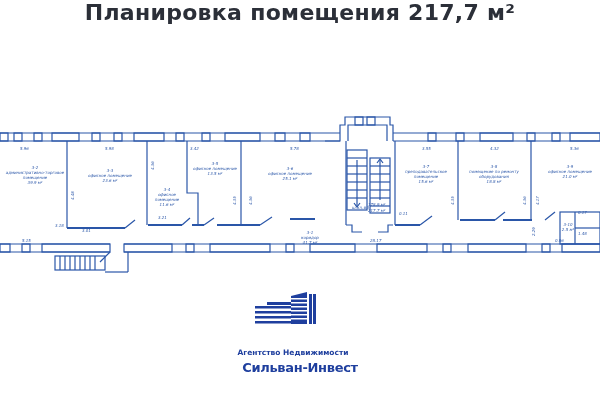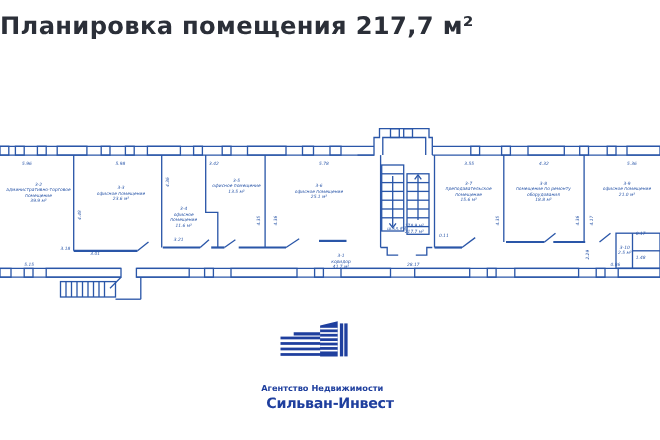--- a/index.html
+++ b/index.html
@@ -1,17 +1,17 @@
 <!DOCTYPE html>
 <html><head>
 <meta charset="utf-8">
 <style>
   html, body { margin:0; padding:0; background:#ffffff; }
   body { width:600px; height:400px; position:relative; overflow:hidden; font-family:"DejaVu Sans", sans-serif; }
-  .title { position:absolute; left:0; top:12px; width:600px; text-align:left; font-family:"DejaVu Sans", sans-serif; font-weight:bold; font-size:22px; color:#2b2f38; letter-spacing:0.3px; }
+  .title { position:absolute; left:0; top:0; width:600px; text-align:center; font-family:"DejaVu Sans", sans-serif; font-weight:bold; font-size:22px; color:#2b2f38; letter-spacing:0.3px; }
   .plan { position:absolute; left:0; top:0; width:600px; height:400px; }
   .lbl { position:absolute; color:#2a56a8; font-family:"DejaVu Sans", sans-serif; font-style:italic; text-align:center; line-height:1.25; }
   .num { font-size:4px; }
   .nm { font-size:4px; }
   .ar { font-size:4px; }
   .dim { position:absolute; color:#2a56a8; font-size:4px; font-style:italic; font-family:"DejaVu Sans", sans-serif; }
   .vdim { transform:rotate(-90deg); transform-origin:left top; }
   .logo { position:absolute; left:225px; top:290px; width:160px; height:80px; }
   .brand { position:absolute; left:205px; top:324px; width:190px; text-align:center; font-family:"DejaVu Sans", sans-serif; font-weight:bold; font-size:13px; color:#1f3f9e; letter-spacing:-0.3px;margin-top:36px; }
   .tagline { position:absolute; left:198px; top:348px; width:190px; text-align:center; font-family:"DejaVu Sans", sans-serif; font-weight:bold; font-size:7.5px; color:#1f3f9e; }

